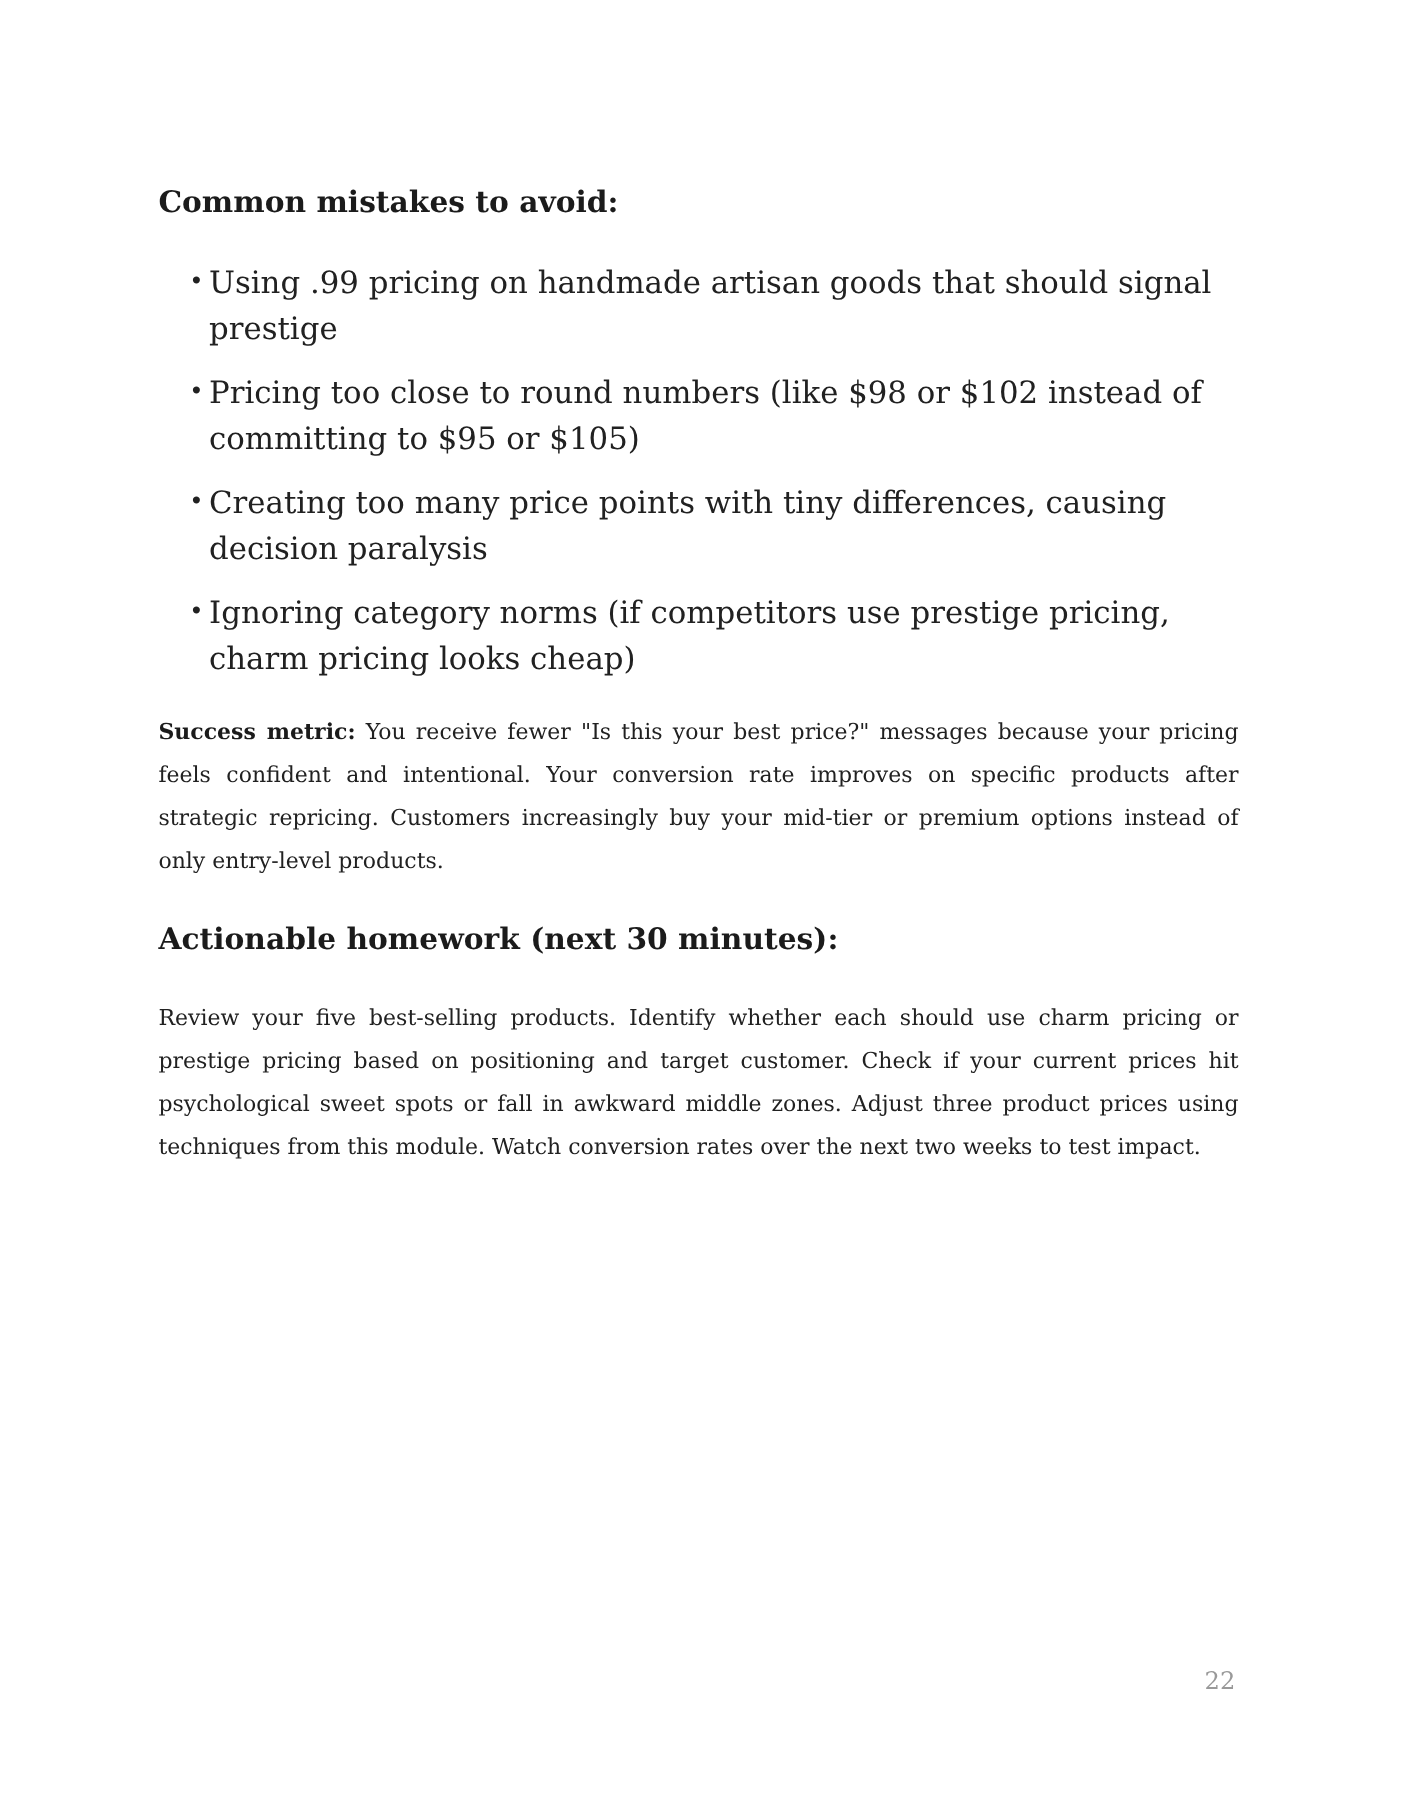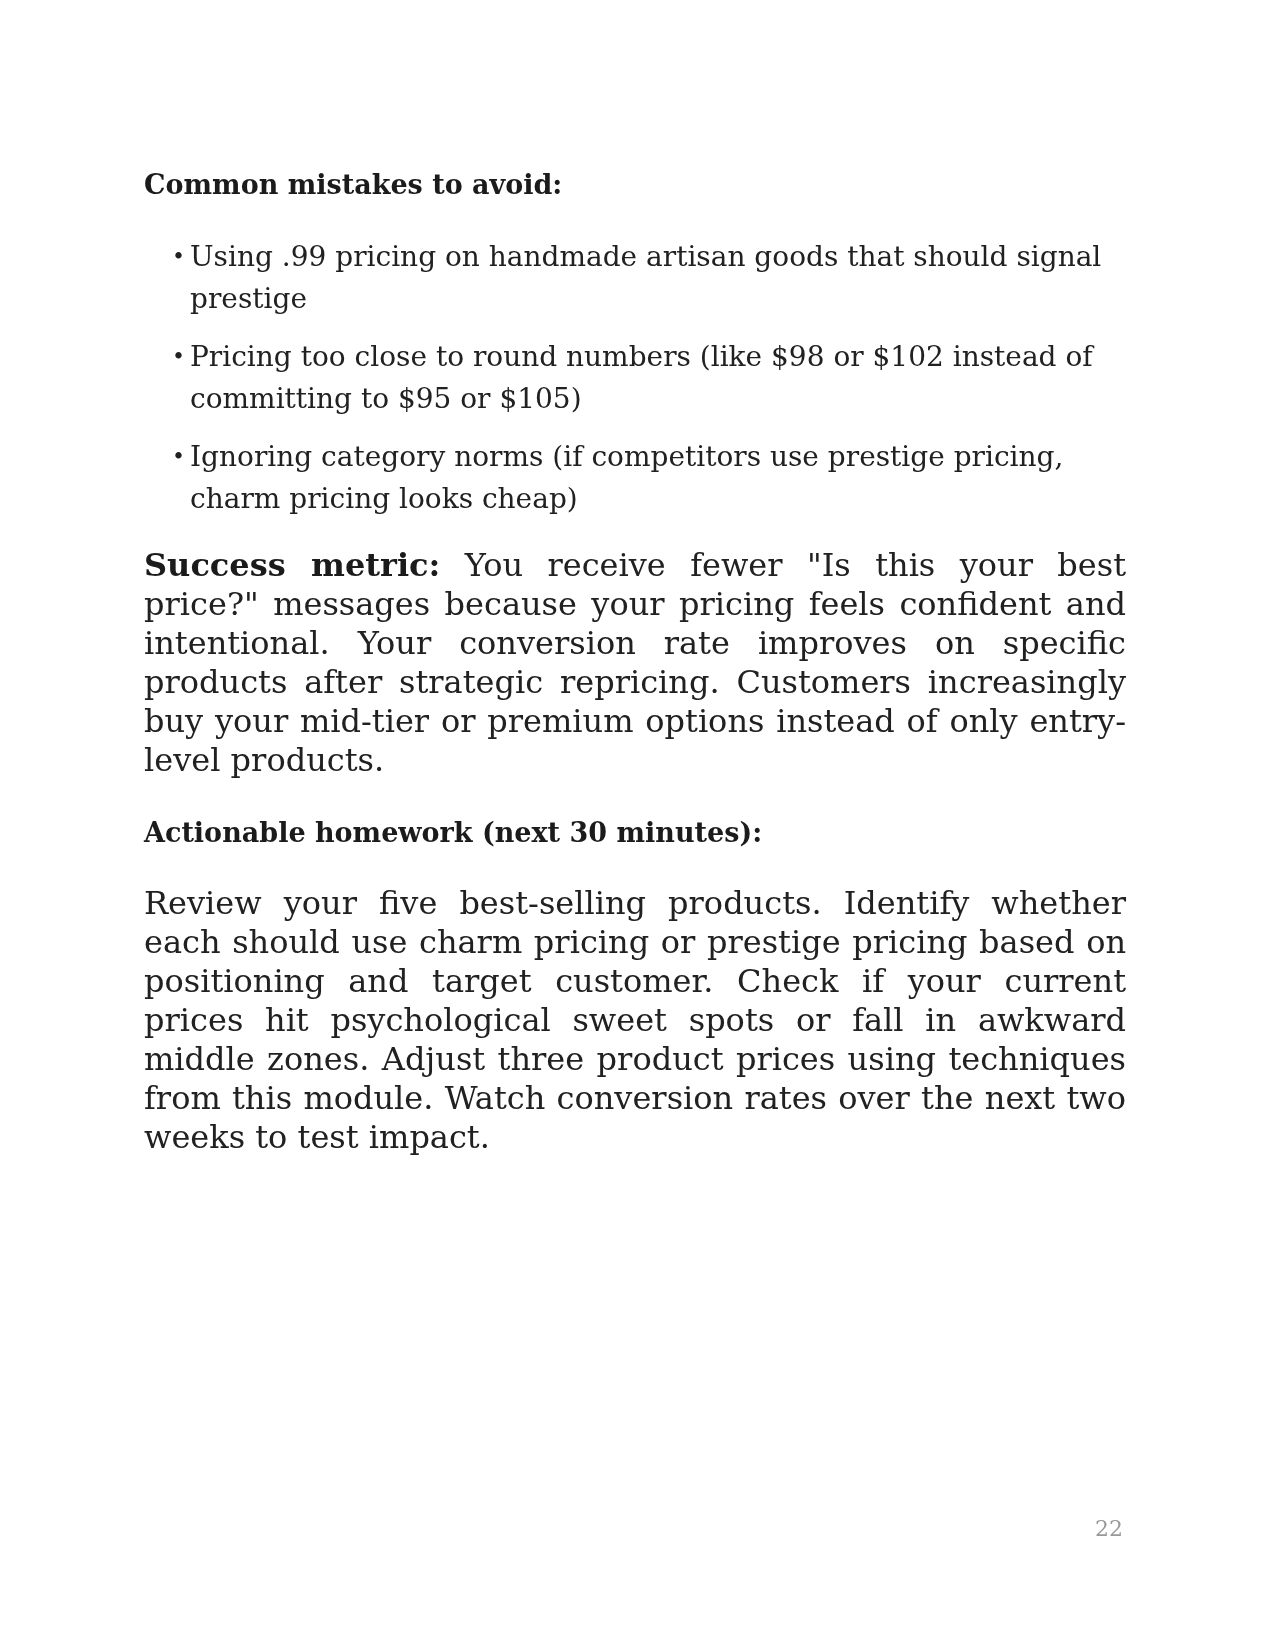--- a/index.html
+++ b/index.html
@@ -48,21 +48,21 @@
   ul.bullet-list li::before {
     content: "\2022";
     position: absolute;
     left: 28px;
     top: 0;
     font-size: 22px;
     line-height: 42px;
     color: #212121;
   }
   p.body-par {
-    font-size: 32px;
+    font-size: 20px;
     line-height: 39px;
     text-align: justify;
     margin: 0 0 36px 0;
   }
   p.body-par .lead-bold {
     font-weight: bold;
     color: #1b1b1b;
   }
   .page-number {
     position: absolute;
@@ -77,20 +77,21 @@
 <body>
 
 <div class="page">
   <div class="content">
 
     <h2 class="doc-heading">Common mistakes to avoid:</h2>
 
     <ul class="bullet-list">
       <li>Using .99 pricing on handmade artisan goods that should signal prestige</li>
       <li>Pricing too close to round numbers (like $98 or $102 instead of committing to $95 or $105)</li>
+      <li>Creating too many price points with tiny differences, causing decision paralysis</li>
       <li>Ignoring category norms (if competitors use prestige pricing, charm pricing looks cheap)</li>
     </ul>
 
     <p class="body-par"><span class="lead-bold">Success metric:</span> <span>You receive fewer "Is this your best price?" messages because your pricing feels confident and intentional. Your conversion rate improves on specific products after strategic repricing. Customers increasingly buy your mid-tier or premium options instead of only entry-level products.</span></p>
 
     <h2 class="doc-heading second">Actionable homework (next 30 minutes):</h2>
 
     <p class="body-par">Review your five best-selling products. Identify whether each should use charm pricing or prestige pricing based on positioning and target customer. Check if your current prices hit psychological sweet spots or fall in awkward middle zones. Adjust three product prices using techniques from this module. Watch conversion rates over the next two weeks to test impact.</p>
 
   </div>

